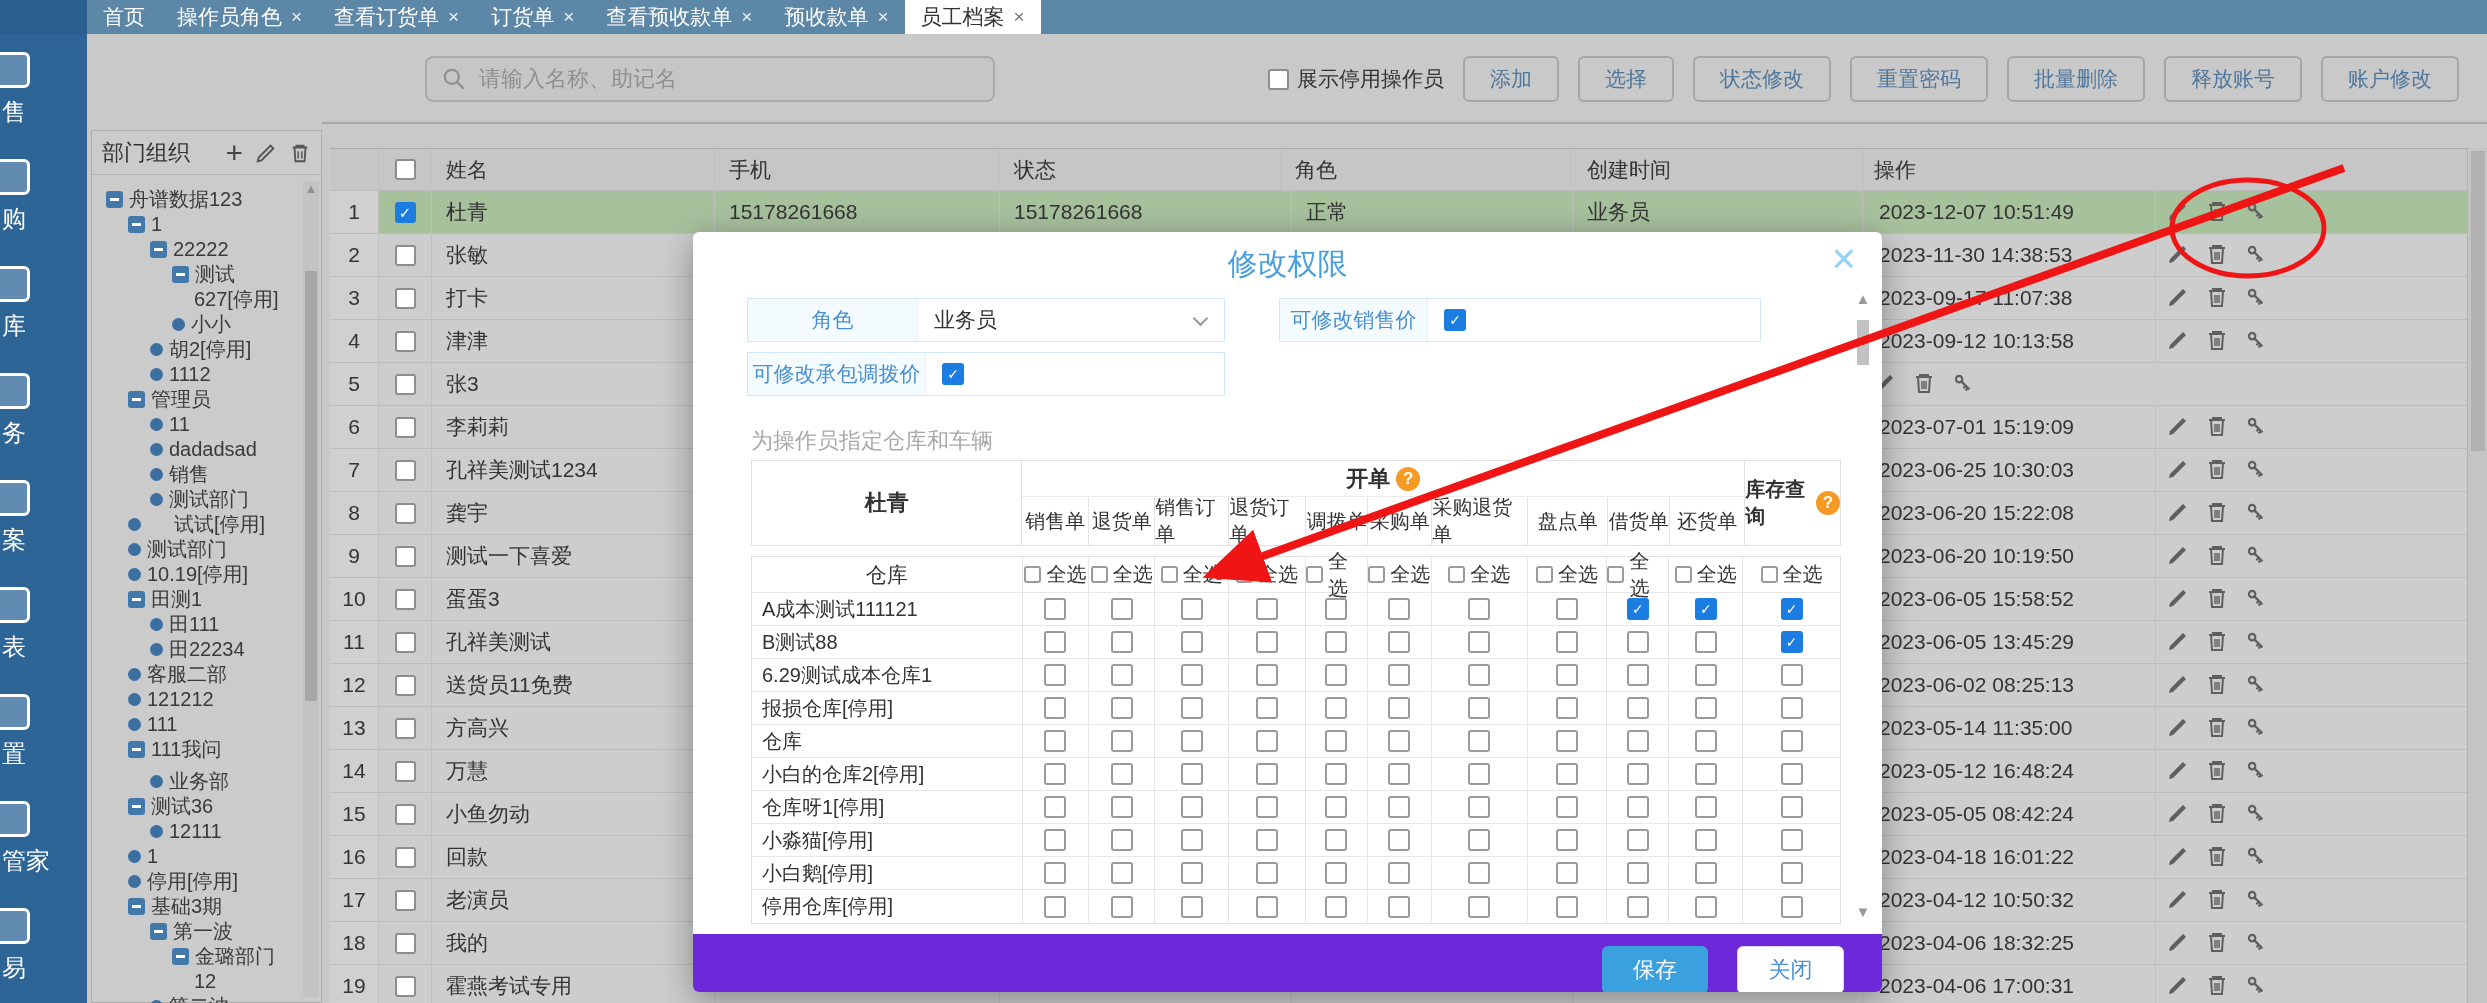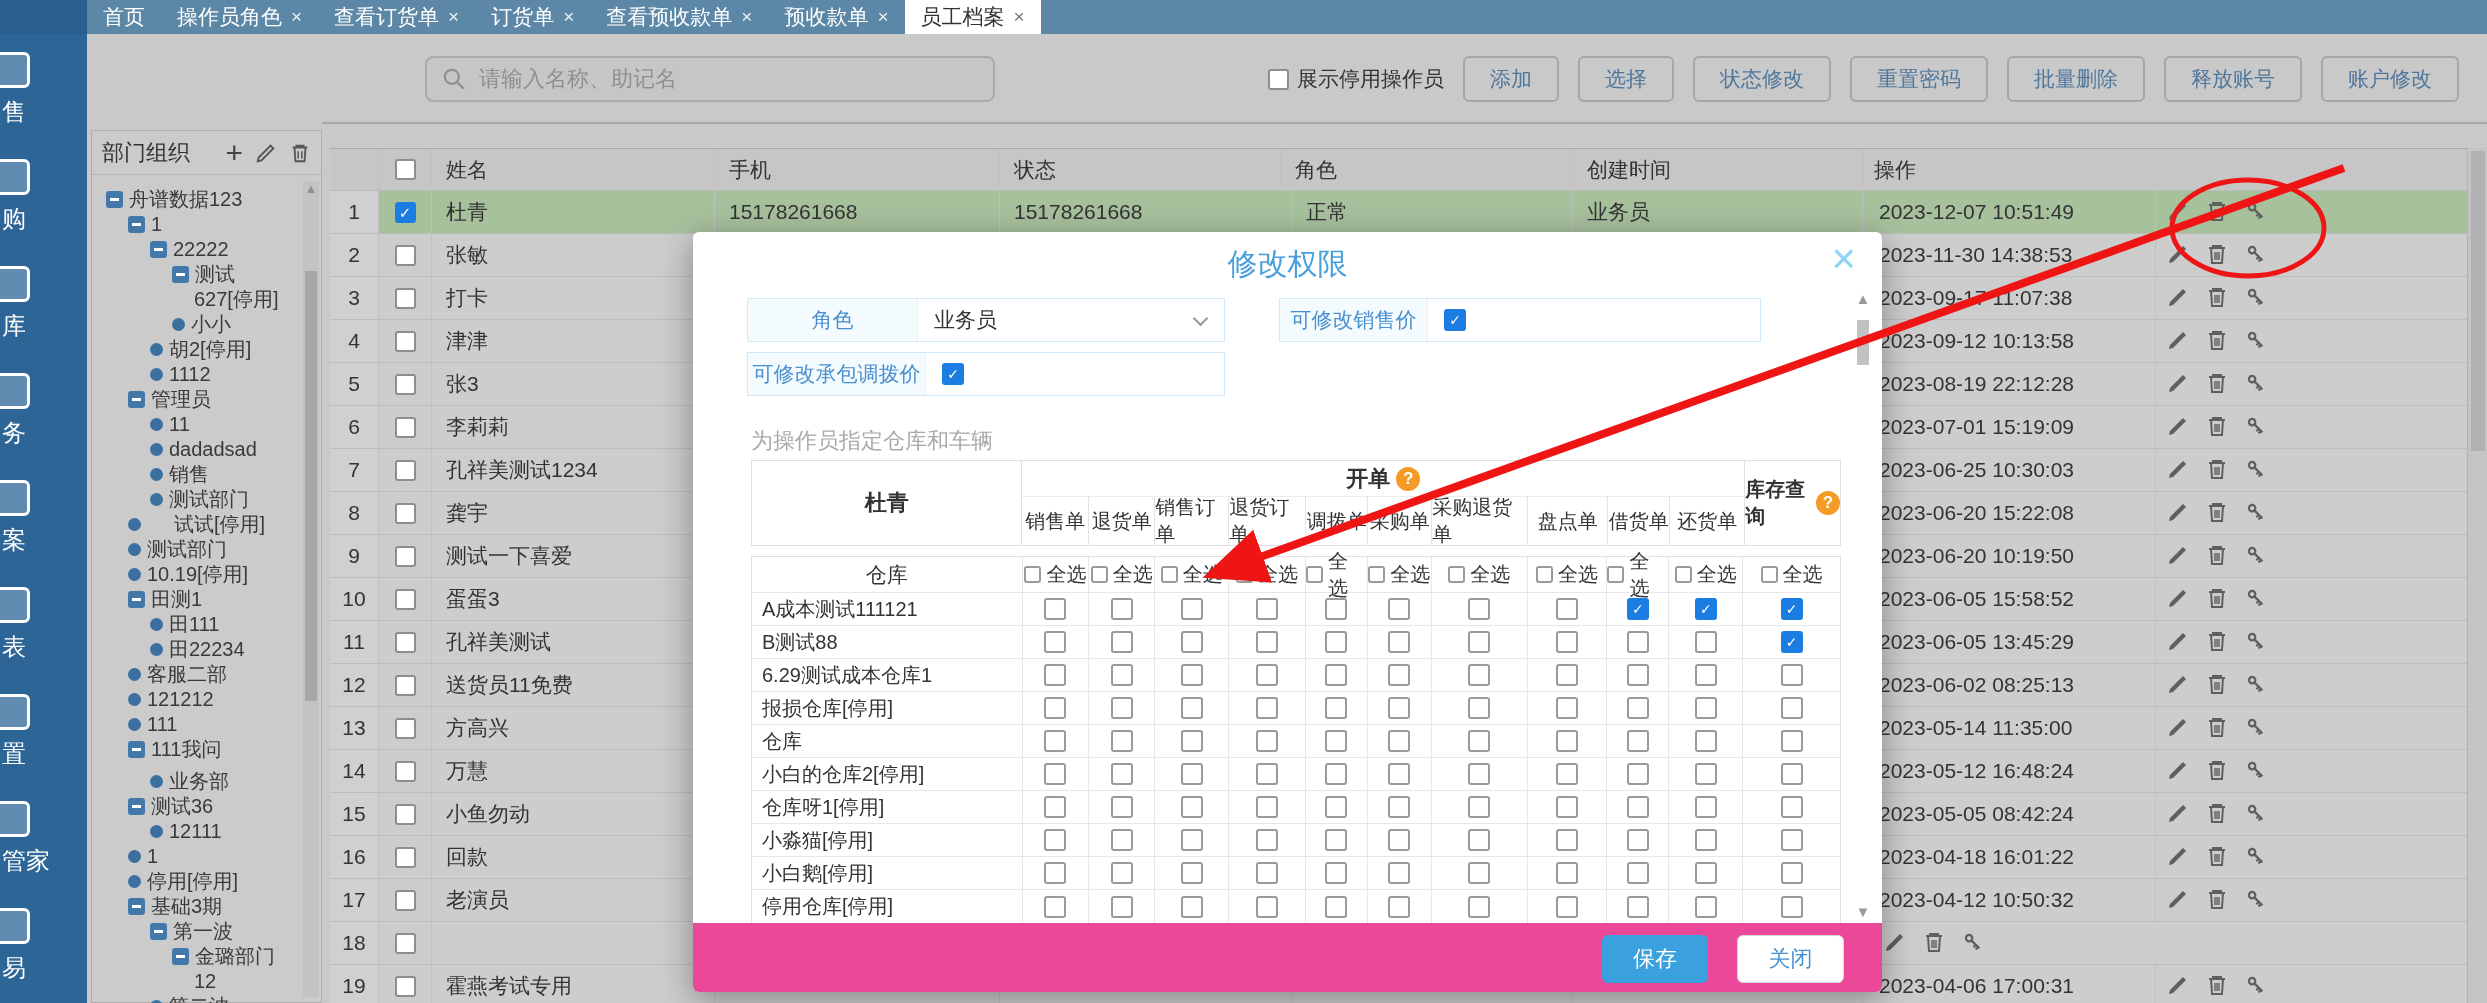--- a/index.html
+++ b/index.html
@@ -94,21 +94,21 @@
   .p-row .pc { display:flex; align-items:center; justify-content:center; border-right:1px solid #e7e7e7; gap:5px; }
   .p-row .pc:last-child { border-right:none; }
   .p-row .pc-name { width:271px; justify-content:flex-start; padding-left:10px; }
   .p-row.selrow { height:36px; }
   .p-row.whrow { height:33px; }
   .p-row.selrow .pc-name { justify-content:center; padding-left:0; font-size:21px; }
   .mcb { width:22px; height:22px; border:2px solid #9a9a9a; border-radius:3px; background:#fff; flex:0 0 auto; }
   .mcb.sm { width:17px; height:17px; }
   .mcb.checked { background:#1b7ce2; border-color:#1b7ce2; display:flex; align-items:center; justify-content:center; }
   .mcb.checked::after { content:"✓"; color:#fff; font-size:14px; font-weight:bold; }
-  .m-footer { position:absolute; left:0; bottom:0; width:100%; height:69px; background:#ec4899; }
+  .m-footer { position:absolute; left:0; bottom:0; width:100%; height:58px; background:#6d28d9; }
   .m-save { position:absolute; left:909px; top:12px; width:106px; height:48px; background:#3ba0de; color:#fff; font-size:22px; border:none; border-radius:6px; }
   .m-cancel { position:absolute; left:1044px; top:12px; width:107px; height:48px; background:#fff; color:#4a90d0; font-size:22px; border:1px solid #d9d9d9; border-radius:6px; }
   .m-scroll { position:absolute; right:10px; top:58px; width:18px; height:630px; }
   .m-scroll .arr { display:block; text-align:center; color:#9a9a9a; font-size:15px; }
   .m-thumb { position:absolute; left:3px; top:30px; width:12px; height:45px; background:#c2c2c2; }
   .m-scroll .arr.down { position:absolute; bottom:0; left:0; width:100%; }
 
   .annotations { position:absolute; left:0; top:0; width:2487px; height:1003px; z-index:30; pointer-events:none; }
 </style>
 </head>
@@ -512,21 +512,20 @@
       <div class="trow">
         <div class="tcell c-num">5</div>
         <div class="tcell c-cb">
           <span class="cb white"></span>
         </div>
         <div class="tcell c-name">张3</div>
         <div class="tcell c-phone"></div>
         <div class="tcell c-account"></div>
         <div class="tcell c-status"></div>
         <div class="tcell c-role"></div>
-        <div class="tcell c-created">2023-08-19 22:12:28</div>
         <div class="tcell c-ops">
           <span class="op-ico">
             <svg width="24" height="24" viewBox="0 0 24 24">
               <path d="M3 21l4-1L20 7l-3-3L4 17z" fill="#5f5f5f"></path>
             </svg>
           </span>
           <span class="op-ico">
             <svg width="24" height="24" viewBox="0 0 24 24">
               <path d="M4 6h16M8 6V4h8v2M6 6l1 15h10l1-15" fill="none" stroke="#5f5f5f" stroke-width="2"></path>
               <path d="M10 10v8M12 10v8M14 10v8" stroke="#5f5f5f" stroke-width="1.4"></path>
@@ -936,20 +935,21 @@
               </g>
             </svg>
           </span>
         </div>
       </div>
       <div class="trow">
         <div class="tcell c-num">18</div>
         <div class="tcell c-cb">
           <span class="cb white"></span>
         </div>
+        <div class="tcell c-name">我的</div>
         <div class="tcell c-phone"></div>
         <div class="tcell c-account"></div>
         <div class="tcell c-status"></div>
         <div class="tcell c-role"></div>
         <div class="tcell c-created">2023-04-06 18:32:25</div>
         <div class="tcell c-ops">
           <span class="op-ico">
             <svg width="24" height="24" viewBox="0 0 24 24">
               <path d="M3 21l4-1L20 7l-3-3L4 17z" fill="#5f5f5f"></path>
             </svg>

